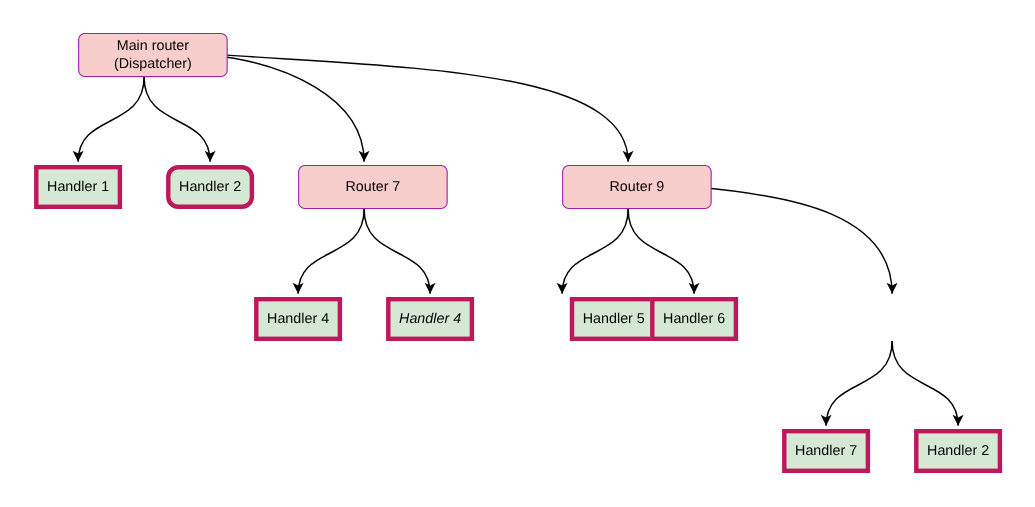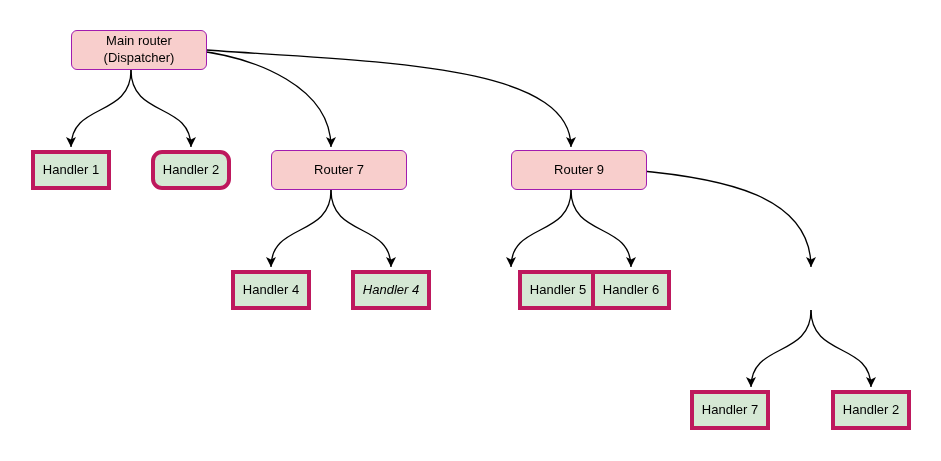--- a/index.html
+++ b/index.html
@@ -52,21 +52,21 @@
   .n-main { left: 71px;  top: 30px;  }
   .n-h1   { left: 31px;  top: 150px; }
   .n-h2   { left: 151px; top: 150px; border-radius: 11px; }
   .n-r1   { left: 271px; top: 150px; }
   .n-r2   { left: 511px; top: 150px; width: 121px; }
   .n-h3   { left: 231px; top: 270px; }
   .n-h4   { left: 351px; top: 270px; font-style: italic; }
   .n-h5   { left: 478px; top: 270px; margin-left: 40px; }
   .n-h6   { left: 591px; top: 270px; }
   .n-r3   { left: 751px; top: 270px; width: 121px; }
-  .n-h7   { left: 690px; top: 390px; }
+  .n-h7   { left: 711px; top: 390px; }
   .n-h8   { left: 831px; top: 390px; }
 </style>
 </head>
 <body>
 
 <div class="canvas">
 
   <svg class="edges" width="941" height="461" viewBox="0 0 941 461" xmlns="http://www.w3.org/2000/svg">
     <defs>
       <marker id="arrow" viewBox="0 0 12 12" refX="11" refY="6" markerWidth="12" markerHeight="12" markerUnits="userSpaceOnUse" orient="auto">

